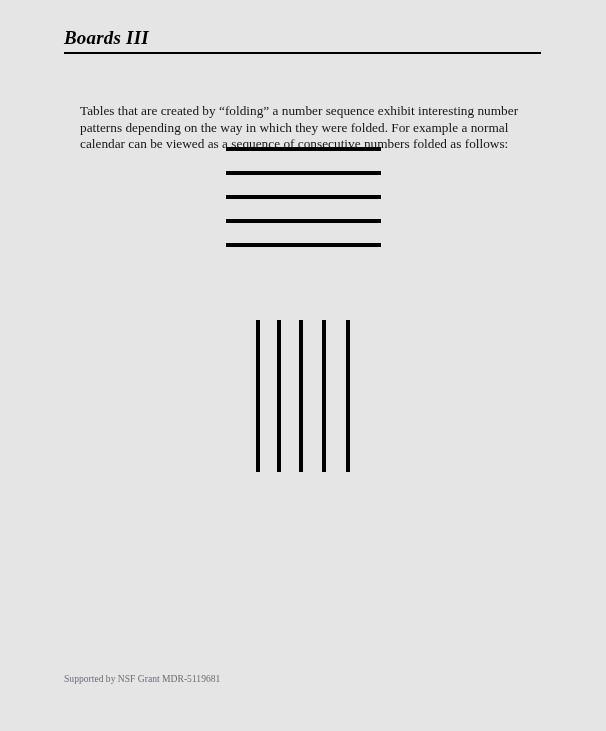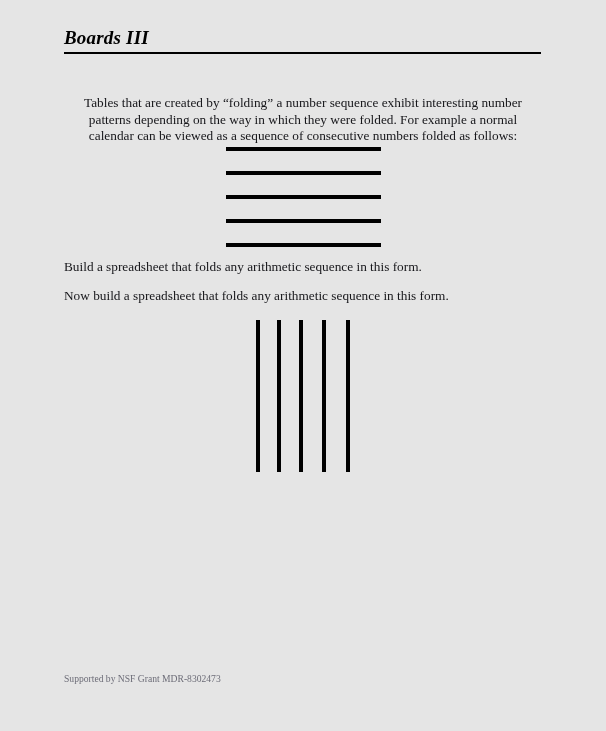--- a/index.html
+++ b/index.html
@@ -44,24 +44,24 @@
   }
 
   
   .body-block {
     position: absolute;
     left: 64px;
     top: 87px;
     width: 478px;
   }
   .para {
-    margin: 8px;
+    margin: 16px;
     font-size: 13.3px;
     line-height: 16.6px;
-    text-align: center;
+    text-align: left;
     color: #16161a;
   }
 
   .prompt-1 {
     position: absolute;
     left: 64px;
     top: 259px;
     width: 478px;
     margin: 0;
     font-size: 13.3px;
@@ -152,31 +152,29 @@
   </div>
 
   <div class="figure-horizontal">
     <div class="hbar b0"></div>
     <div class="hbar b1"></div>
     <div class="hbar b2"></div>
     <div class="hbar b3"></div>
     <div class="hbar b4"></div>
   </div>
 
-  <p class="prompt-1">Build a spreadsheet that folds any arithmetic sequence in this form.</p>
 
-  <p class="prompt-2">Now build a spreadsheet that folds any arithmetic sequence in this form.</p>
 
   <div class="figure-vertical">
     <div class="vbar v0"></div>
     <div class="vbar v1"></div>
     <div class="vbar v2"></div>
     <div class="vbar v3"></div>
     <div class="vbar v4"></div>
   </div>
 
   <div class="footer">
     <div class="footer-left">
-      <span class="footer-line">Supported by NSF Grant MDR-8302473</span>
+      <span class="footer-line">Supported by NSF Grant MDR-5119681</span>
     </div>
   </div>
 
 </div>
 
 </body></html>

